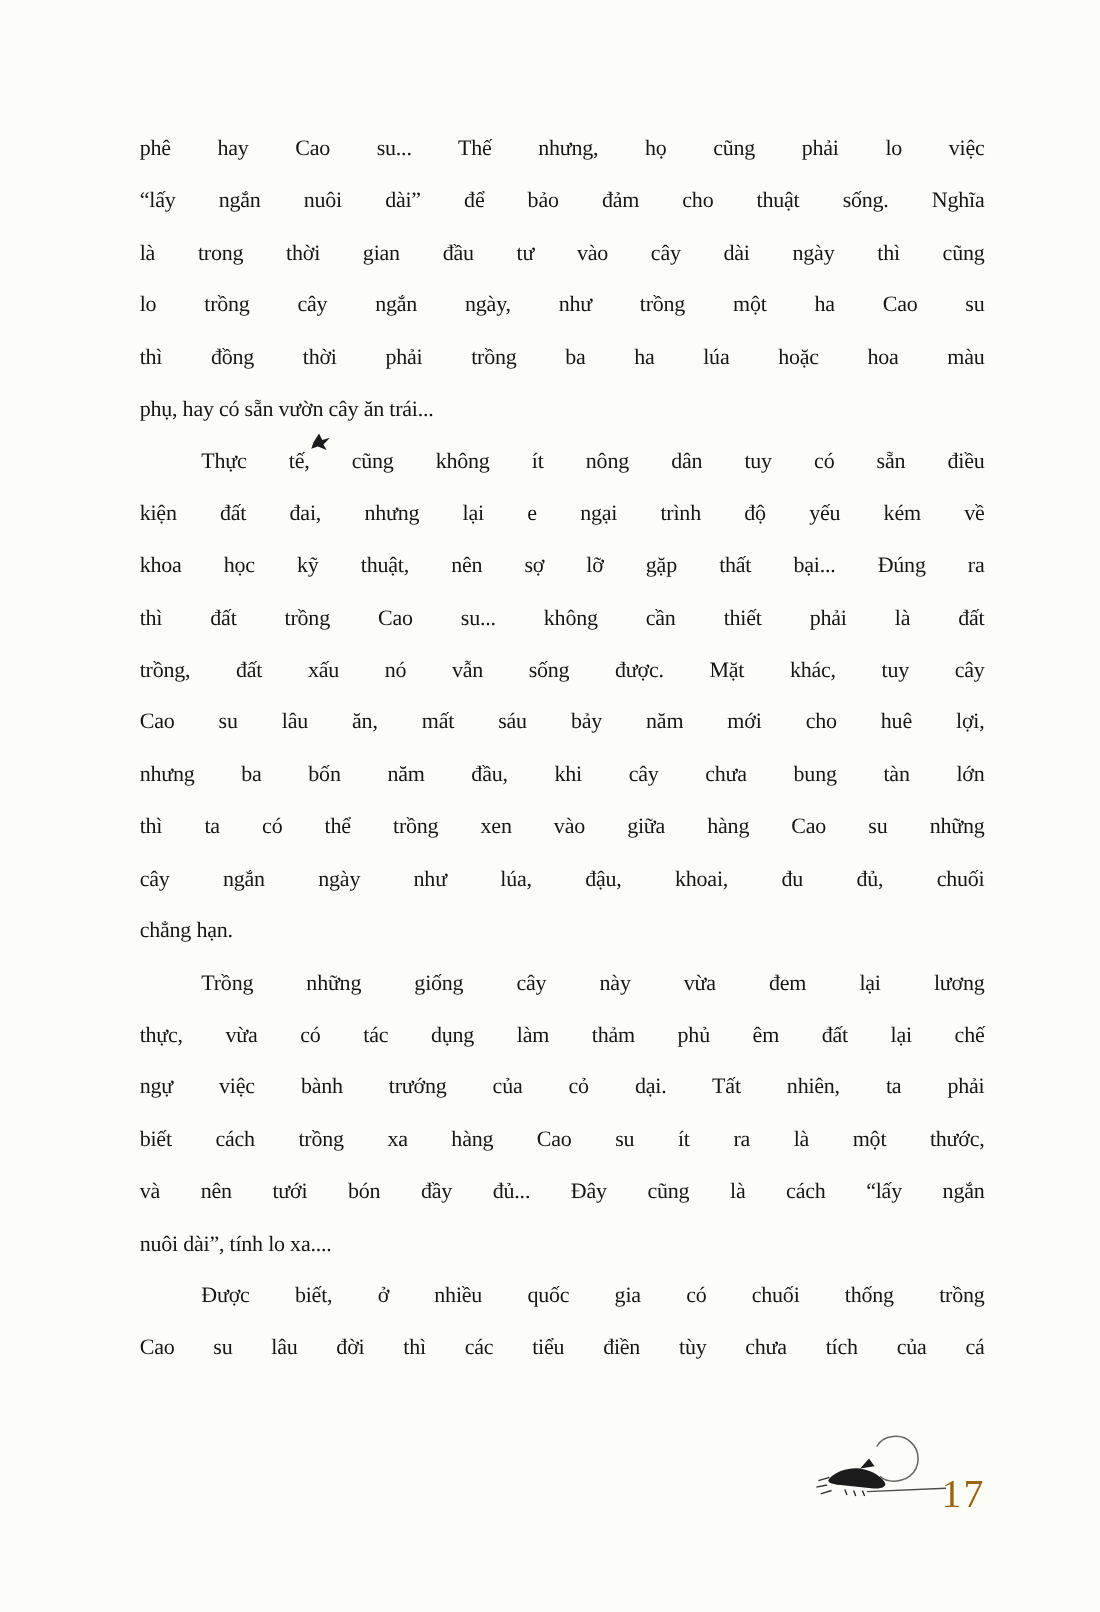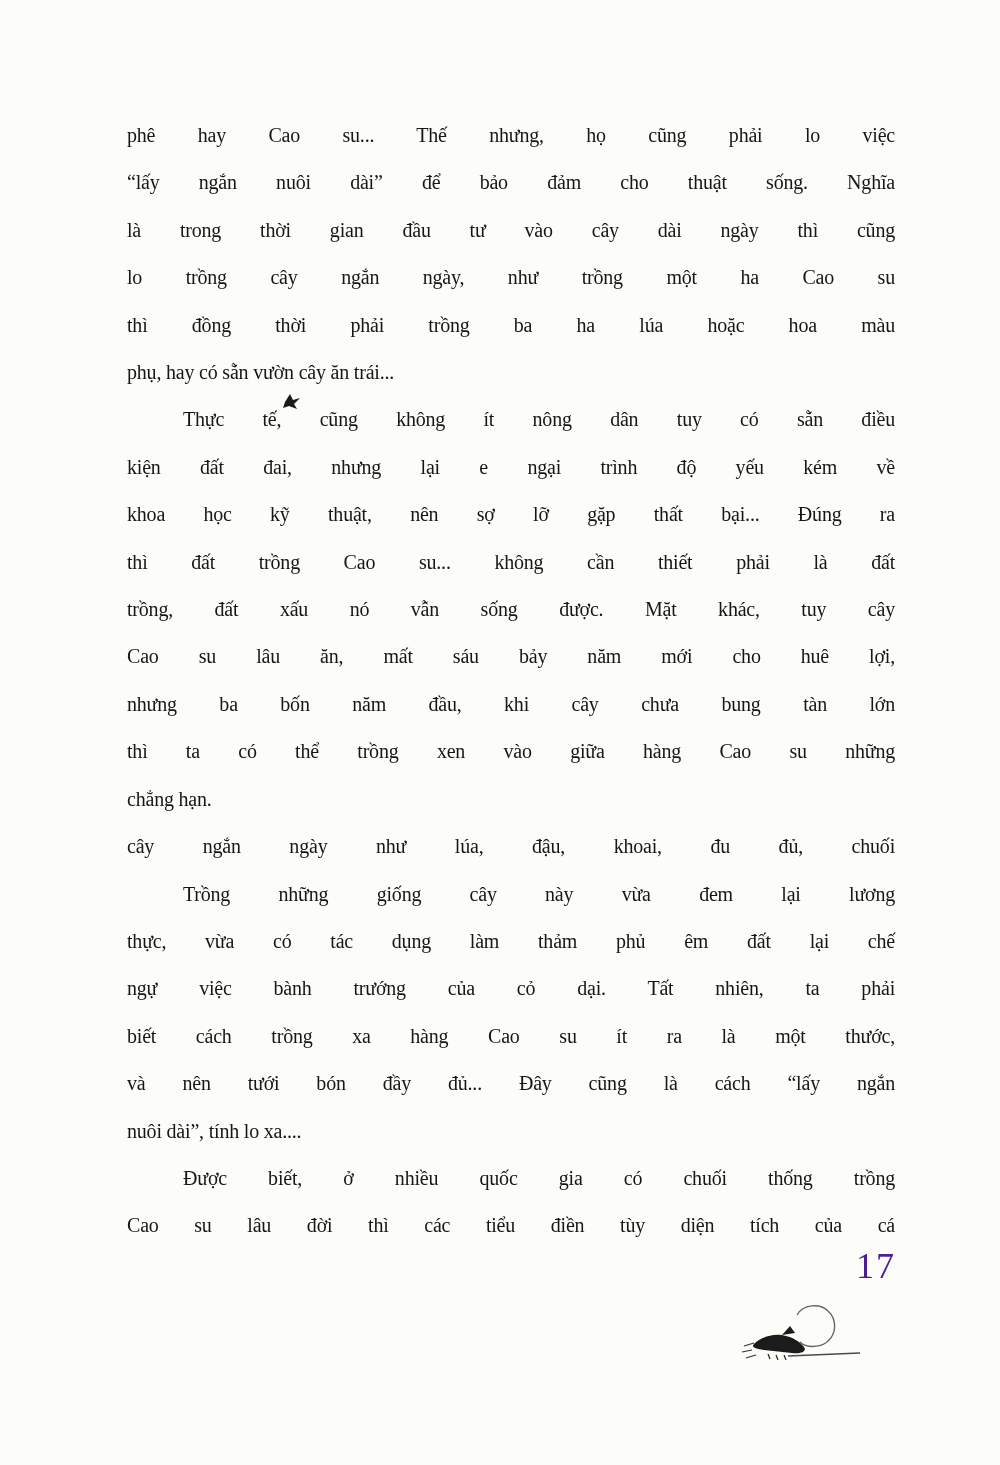--- a/index.html
+++ b/index.html
@@ -19,24 +19,24 @@
     letter-spacing:-0.2px;
   }
   .line {
     text-align:justify;
     text-align-last:justify;
   }
   .line.end { text-align-last:left; }
   .line.indent { text-indent:56px; }
   .page-number {
     position:absolute;
-    left:856px; top:1248px;
+    left:856px; top:1340px;
     font-size:36px;
     letter-spacing:2px;
-    color:#4c1d95;
+    color:#a16207;
     line-height:1;
   }
   .ornament {
     position:absolute;
     left:742px; top:1302px;
     width:125px; height:64px;
   }
   .blemish {
     position:absolute;
     left:281px; top:392px;
@@ -56,32 +56,32 @@
   <div class="line end">phụ, hay có sẵn vườn cây ăn trái...</div>
 
   <div class="line indent">Thực tế, cũng không ít nông dân tuy có sẵn điều</div>
   <div class="line">kiện đất đai, nhưng lại e ngại trình độ yếu kém về</div>
   <div class="line">khoa học kỹ thuật, nên sợ lỡ gặp thất bại... Đúng ra</div>
   <div class="line">thì đất trồng Cao su... không cần thiết phải là đất</div>
   <div class="line">trồng, đất xấu nó vẫn sống được. Mặt khác, tuy cây</div>
   <div class="line">Cao su lâu ăn, mất sáu bảy năm mới cho huê lợi,</div>
   <div class="line">nhưng ba bốn năm đầu, khi cây chưa bung tàn lớn</div>
   <div class="line">thì ta có thể trồng xen vào giữa hàng Cao su những</div>
+  <div class="line">cây ngắn ngày như lúa, đậu, khoai, đu đủ, chuối</div>
   <div class="line end">chẳng hạn.</div>
-  <div class="line">cây ngắn ngày như lúa, đậu, khoai, đu đủ, chuối</div>
 
   <div class="line indent">Trồng những giống cây này vừa đem lại lương</div>
   <div class="line">thực, vừa có tác dụng làm thảm phủ êm đất lại chế</div>
   <div class="line">ngự việc bành trướng của cỏ dại. Tất nhiên, ta phải</div>
   <div class="line">biết cách trồng xa hàng Cao su ít ra là một thước,</div>
   <div class="line">và nên tưới bón đầy đủ... Đây cũng là cách “lấy ngắn</div>
   <div class="line end">nuôi dài”, tính lo xa....</div>
 
   <div class="line indent">Được biết, ở nhiều quốc gia có chuối thống trồng</div>
-  <div class="line">Cao su lâu đời thì các tiểu điền tùy diện tích của cá</div>
+  <div class="line">Cao su lâu đời thì các tiểu điền tùy chưa tích của cá</div>
 </div>
 
 <svg class="blemish" viewBox="0 0 21 19" aria-hidden="true">
   <path d="M4 10 L9 2 L12 8 L19 6 L13 12 L16 17 L8 14 L2 16 Z" fill="#1b1b1b"></path>
 </svg>
 
 <svg class="ornament" viewBox="0 0 125 64" aria-hidden="true">
   <path d="M46 54 L118 51" stroke="#4a4a4a" stroke-width="1.3" fill="none"></path>
   <path d="M55 13 C61 2 78 1 86 9 C95 17 95 32 85 40 C77 46 64 46 58 40" fill="none" stroke="#666" stroke-width="1.4"></path>
   <path d="M12 42 C20 34 34 31 44 34 C52 36 58 40 62 45 C65 49 60 52 50 51 L22 48 C13 47 9 45 12 42 Z" fill="#1b1b1b"></path>

